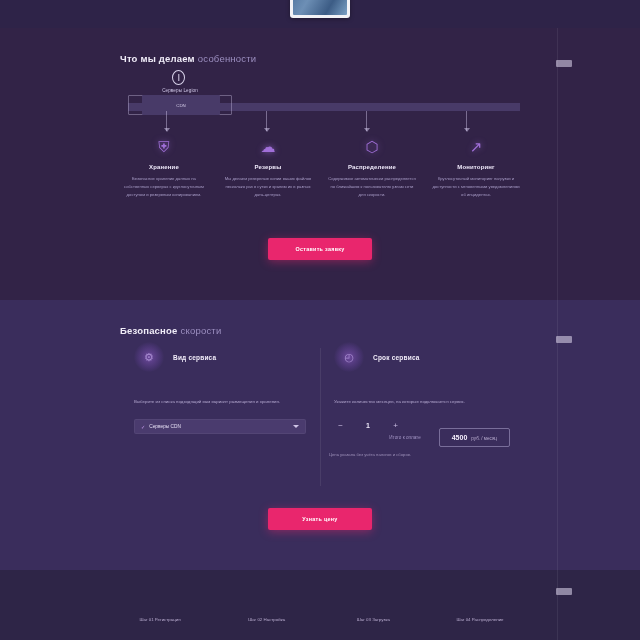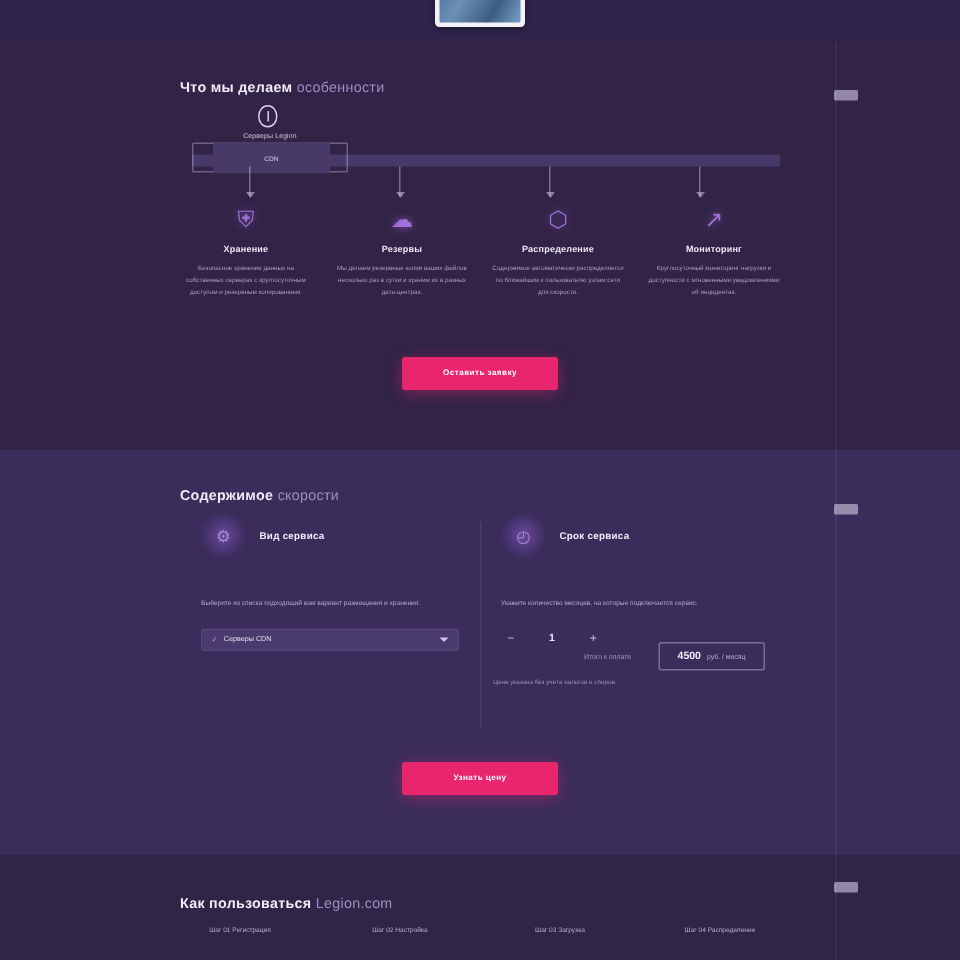--- a/index.html
+++ b/index.html
@@ -268,21 +268,21 @@
       <button class="cta" style="top:210px;">Оставить заявку</button>
     </div>
   </div>
 
   <div class="section sec-2">
     <div class="rail"></div>
     <div class="rail-marker" style="top:36px;"></div>
 
     <div class="inner">
       <div class="sec-head" style="left:10px; top:20px;">
-        <span class="h-strong">Содержимое</span><span class="h-light">скорости</span>
+        <span class="h-strong">Безопасное</span><span class="h-light">скорости</span>
       </div>
 
       <div class="calc">
         <div class="calc-divider"></div>
         <div class="calc-grid">
 
           <div class="calc-col">
             <div class="calc-head">
               <div class="calc-orb">
                 <span class="orb-glyph">⚙</span>
@@ -326,23 +326,20 @@
 
       <button class="cta" style="top:208px;">Узнать цену</button>
     </div>
   </div>
 
   <div class="section sec-3">
     <div class="rail"></div>
     <div class="rail-marker" style="top:18px;"></div>
 
     <div class="inner">
-      <div class="sec-head" style="left:10px; top:22px;">
-        <span class="h-strong">Как пользоваться</span><span class="h-light">Legion.com</span>
-      </div>
 
       <div class="bot-tabs" style="left:10px; top:46px; width:400px;">
         <div class="bot-tab">
           <div class="bot-tab-t">Шаг 01
 Регистрация</div>
         </div>
         <div class="bot-tab">
           <div class="bot-tab-t">Шаг 02
 Настройка</div>
         </div>

